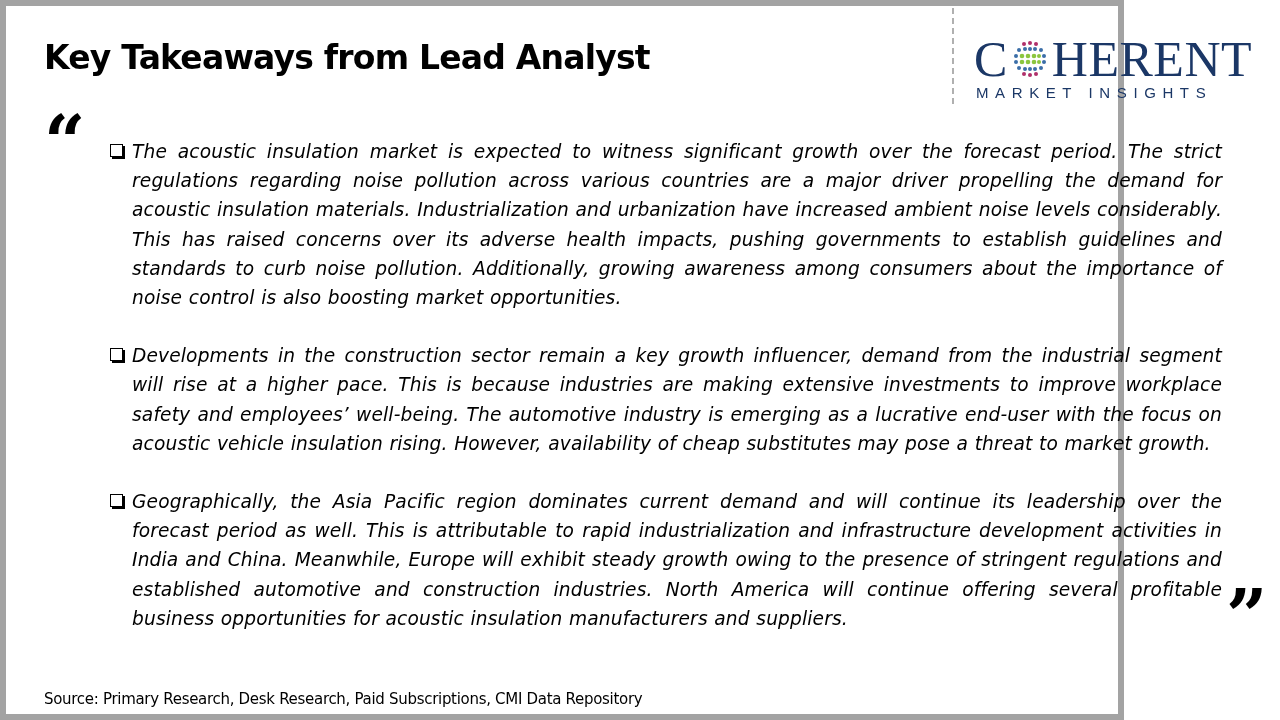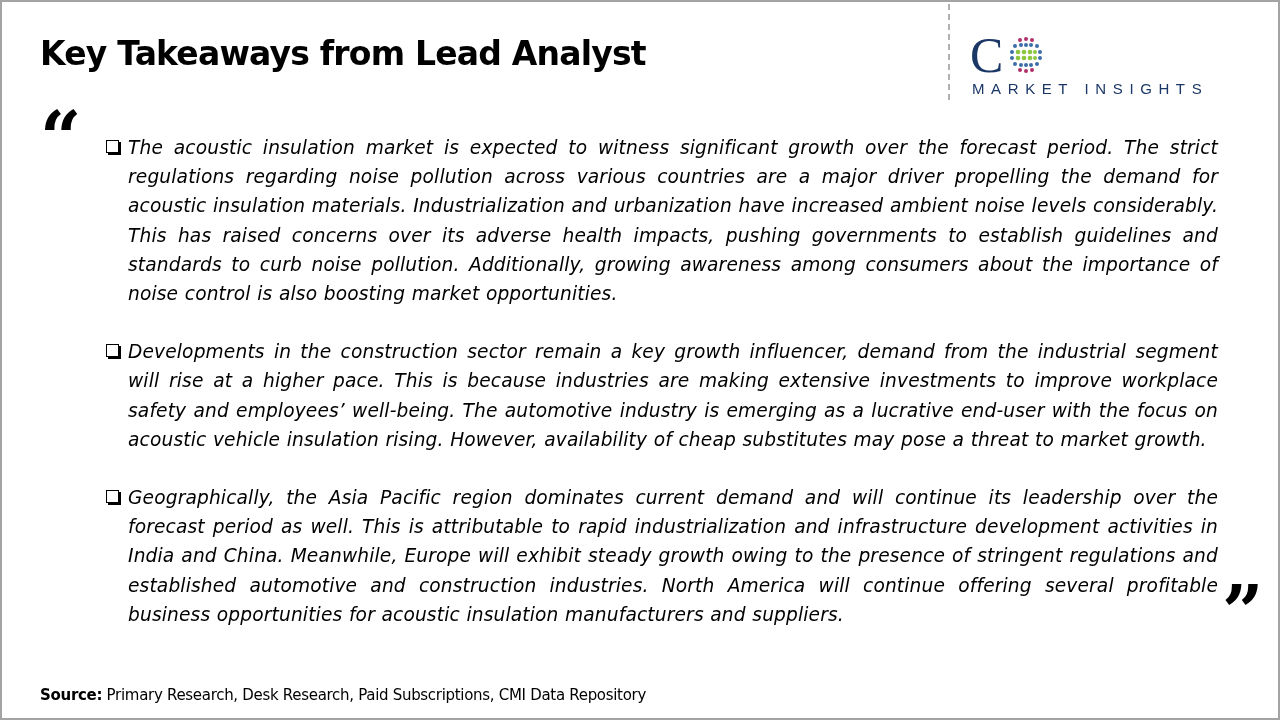--- a/index.html
+++ b/index.html
@@ -1,21 +1,21 @@
 <!DOCTYPE html>
 <html><head>
   <meta charset="utf-8">
   <style>
     html, body { margin: 0; padding: 0; }
     body { width: 1280px; height: 720px; background: #ffffff; overflow: hidden; }
     .slide {
       position: relative;
-      width: 1280px; height: 720px;
+      width: 1124px; height: 720px;
       box-sizing: border-box;
-      border: 2px solid #a3a3a3;
+      border: 6px solid #a3a3a3;
       background: #ffffff;
       font-family: "Liberation Sans", sans-serif;
       color: #000;
     }
     .title {
       position: absolute;
       left: 38px; top: 32px;
       font-family: "DejaVu Sans", sans-serif;
       font-weight: bold;
       font-size: 33px;
@@ -102,21 +102,21 @@
       color: #000;
     }
     .source {
       position: absolute;
       left: 38px; top: 684px;
       font-family: "DejaVu Sans", sans-serif;
       font-size: 15px;
       letter-spacing: -0.3px;
       color: #000;
     }
-    .source b { font-weight: bold; }
+    .source b { font-weight: normal; }
   </style>
 </head>
 <body>
 
 <div class="slide">
 
   <h1 class="title">Key Takeaways from Lead Analyst</h1>
 
   <div class="divider-dashed"></div>
 
@@ -152,20 +152,21 @@
           <circle cx="12" cy="17" r="2.3"></circle>
             <circle cx="18" cy="17" r="2.3"></circle>
             <circle cx="24" cy="17" r="2.3"></circle>
             <circle cx="29" cy="17" r="2"></circle>
           <circle cx="12" cy="23" r="2.3"></circle>
             <circle cx="18" cy="23" r="2.3"></circle>
             <circle cx="24" cy="23" r="2.3"></circle>
             <circle cx="29" cy="23" r="2"></circle>
         </g>
       </svg>
+      <span>HERENT</span>
     </div>
     <div class="logo-sub">MARKET INSIGHTS</div>
   </div>
 
   <div class="quote-open">“</div>
 
   <ul class="bullets">
     <li class="bullet">
       <span class="checkbox-icon"></span>
       <span class="bullet-text">The acoustic insulation market is expected to witness significant growth over the forecast period. The strict regulations regarding noise pollution across various countries are a major driver propelling the demand for acoustic insulation materials. Industrialization and urbanization have increased ambient noise levels considerably. This has raised concerns over its adverse health impacts, pushing governments to establish guidelines and standards to curb noise pollution. Additionally, growing awareness among consumers about the importance of noise control is also boosting market opportunities.</span>

